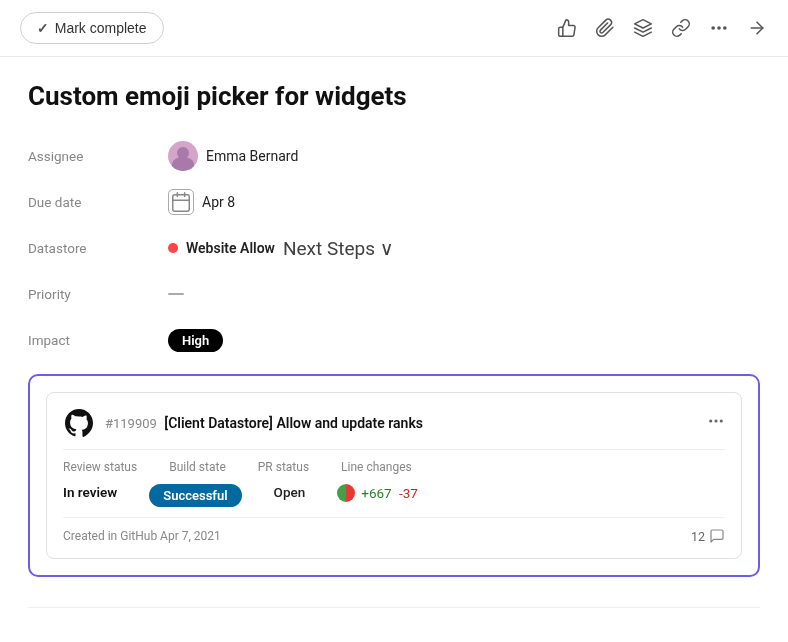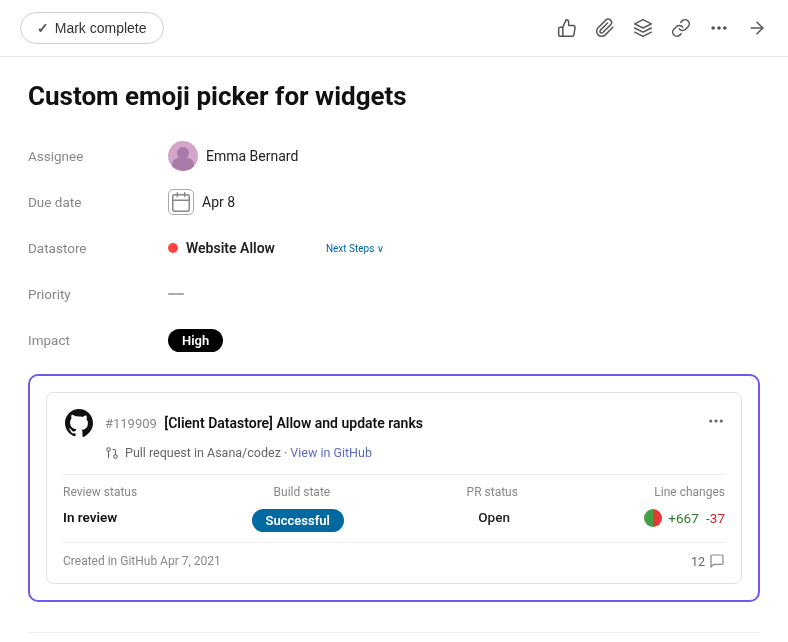--- a/index.html
+++ b/index.html
@@ -104,24 +104,23 @@
       height: 10px;
       border-radius: 50%;
       background: #f44;
       flex-shrink: 0;
     }
     .project-name {
       font-weight: 600;
       color: #222;
     }
     .project-section {
-      color: #0369a1;
-      font-size: 10px;
+      color: #404040;
+      font-size: 19px;
       cursor: pointer;
-      margin-left: 43px;
     }
 
     
     .priority-dash {
       width: 16px;
       height: 2px;
       background: #aaa;
       border-radius: 2px;
     }
 
@@ -183,21 +182,20 @@
     
     .pr-stats-divider {
       border: none;
       border-top: 1px solid #eee;
       margin: 10px 0;
     }
     .pr-stats-row {
       display: flex;
       gap: 32px;
       margin-bottom: 10px;
-      justify-content: space-between;
     }
     .pr-stat {
       display: flex;
       flex-direction: column;
       gap: 4px;
     }
     .pr-stat-label {
       color: #888;
       font-size: 12px;
     }
@@ -422,31 +420,20 @@
             </div>
             <div class="three-dots">
               <svg width="18" height="18" viewBox="0 0 24 24" fill="none" stroke="#666" stroke-width="2" stroke-linecap="round">
                 <circle cx="5" cy="12" r="1.1" fill="#666"></circle>
                 <circle cx="12" cy="12" r="1.1" fill="#666"></circle>
                 <circle cx="19" cy="12" r="1.1" fill="#666"></circle>
               </svg>
             </div>
           </div>
 
-          <div class="github-subtitle">
-            <svg width="14" height="14" viewBox="0 0 24 24" fill="none" stroke="#666" stroke-width="1.8">
-              <circle cx="18" cy="18" r="3"></circle>
-              <circle cx="6" cy="6" r="3"></circle>
-              <path d="M13 6h3a2 2 0 0 1 2 2v7"></path>
-              <line x1="6" y1="9" x2="6" y2="21"></line>
-            </svg>
-            <span>
-              Pull request in Asana/codez · <span class="github-link">View in GitHub</span>
-            </span>
-          </div>
 
           <hr class="pr-stats-divider">
 
           <div class="pr-stats-row">
             <div class="pr-stat">
               <span class="pr-stat-label">Review status</span>
             </div>
             <div class="pr-stat">
               <span class="pr-stat-label">Build state</span>
             </div>

